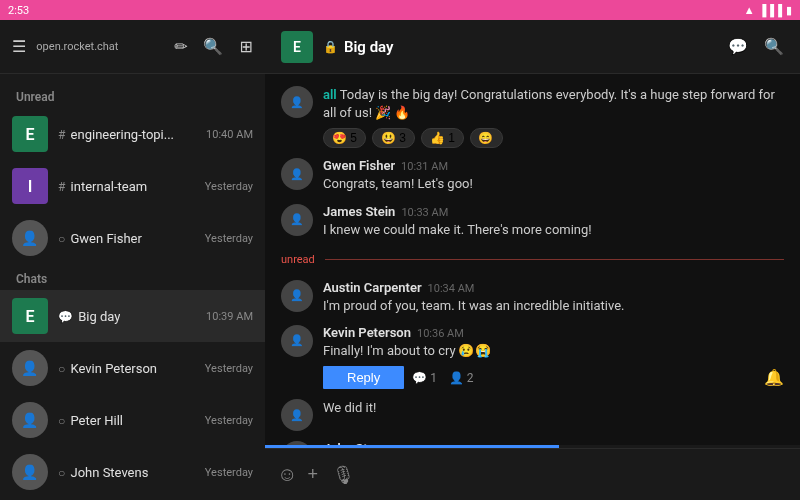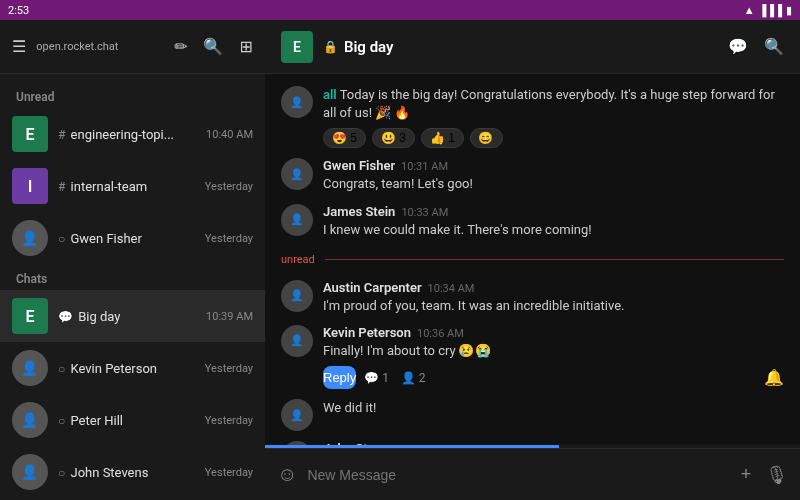--- a/index.html
+++ b/index.html
@@ -10,21 +10,21 @@
       color: #fff;
       font-family: -apple-system, BlinkMacSystemFont, 'Segoe UI', Roboto, sans-serif;
       font-size: 13px;
       overflow: hidden;
       display: flex;
       flex-direction: column;
     }
 
     
     .status-bar {
-      background: #701a75;
+      background: #ec4899;
       height: 20px;
       display: flex;
       align-items: center;
       justify-content: space-between;
       padding: 0 8px;
       font-size: 11px;
       flex-shrink: 0;
     }
     .status-bar-left { display: flex; align-items: center; gap: 4px; }
     .status-bar-right { display: flex; align-items: center; gap: 4px; }
@@ -308,22 +308,22 @@
     .reply-bar {
       display: flex;
       align-items: center;
       gap: 8px;
       margin-top: 6px;
     }
     .reply-btn {
       background: #3d8bff;
       color: #fff;
       border: none;
-      border-radius: 8px;
-      padding: 4px 0;
+      border-radius: 1px;
+      padding: 4px 24px;
       font-size: 13px;
       cursor: pointer;
     }
     .reply-meta {
       display: flex;
       align-items: center;
       gap: 12px;
       font-size: 12px;
       color: #888;
     }
@@ -628,21 +628,20 @@
       </div>
 
     </div>
 
     <div class="progress-bar-area">
       <div class="progress-bar-fill"></div>
     </div>
 
     <div class="message-input-bar">
       <button class="emoji-btn">☺</button>
-      <input class="message-input" type="text" placeholder="New Message" style="">
       <div class="input-actions">
         <button class="input-action-btn">+</button>
         <button class="input-action-btn">🎙</button>
       </div>
     </div>
 
   </div>
 </div>
 
 </body></html>

